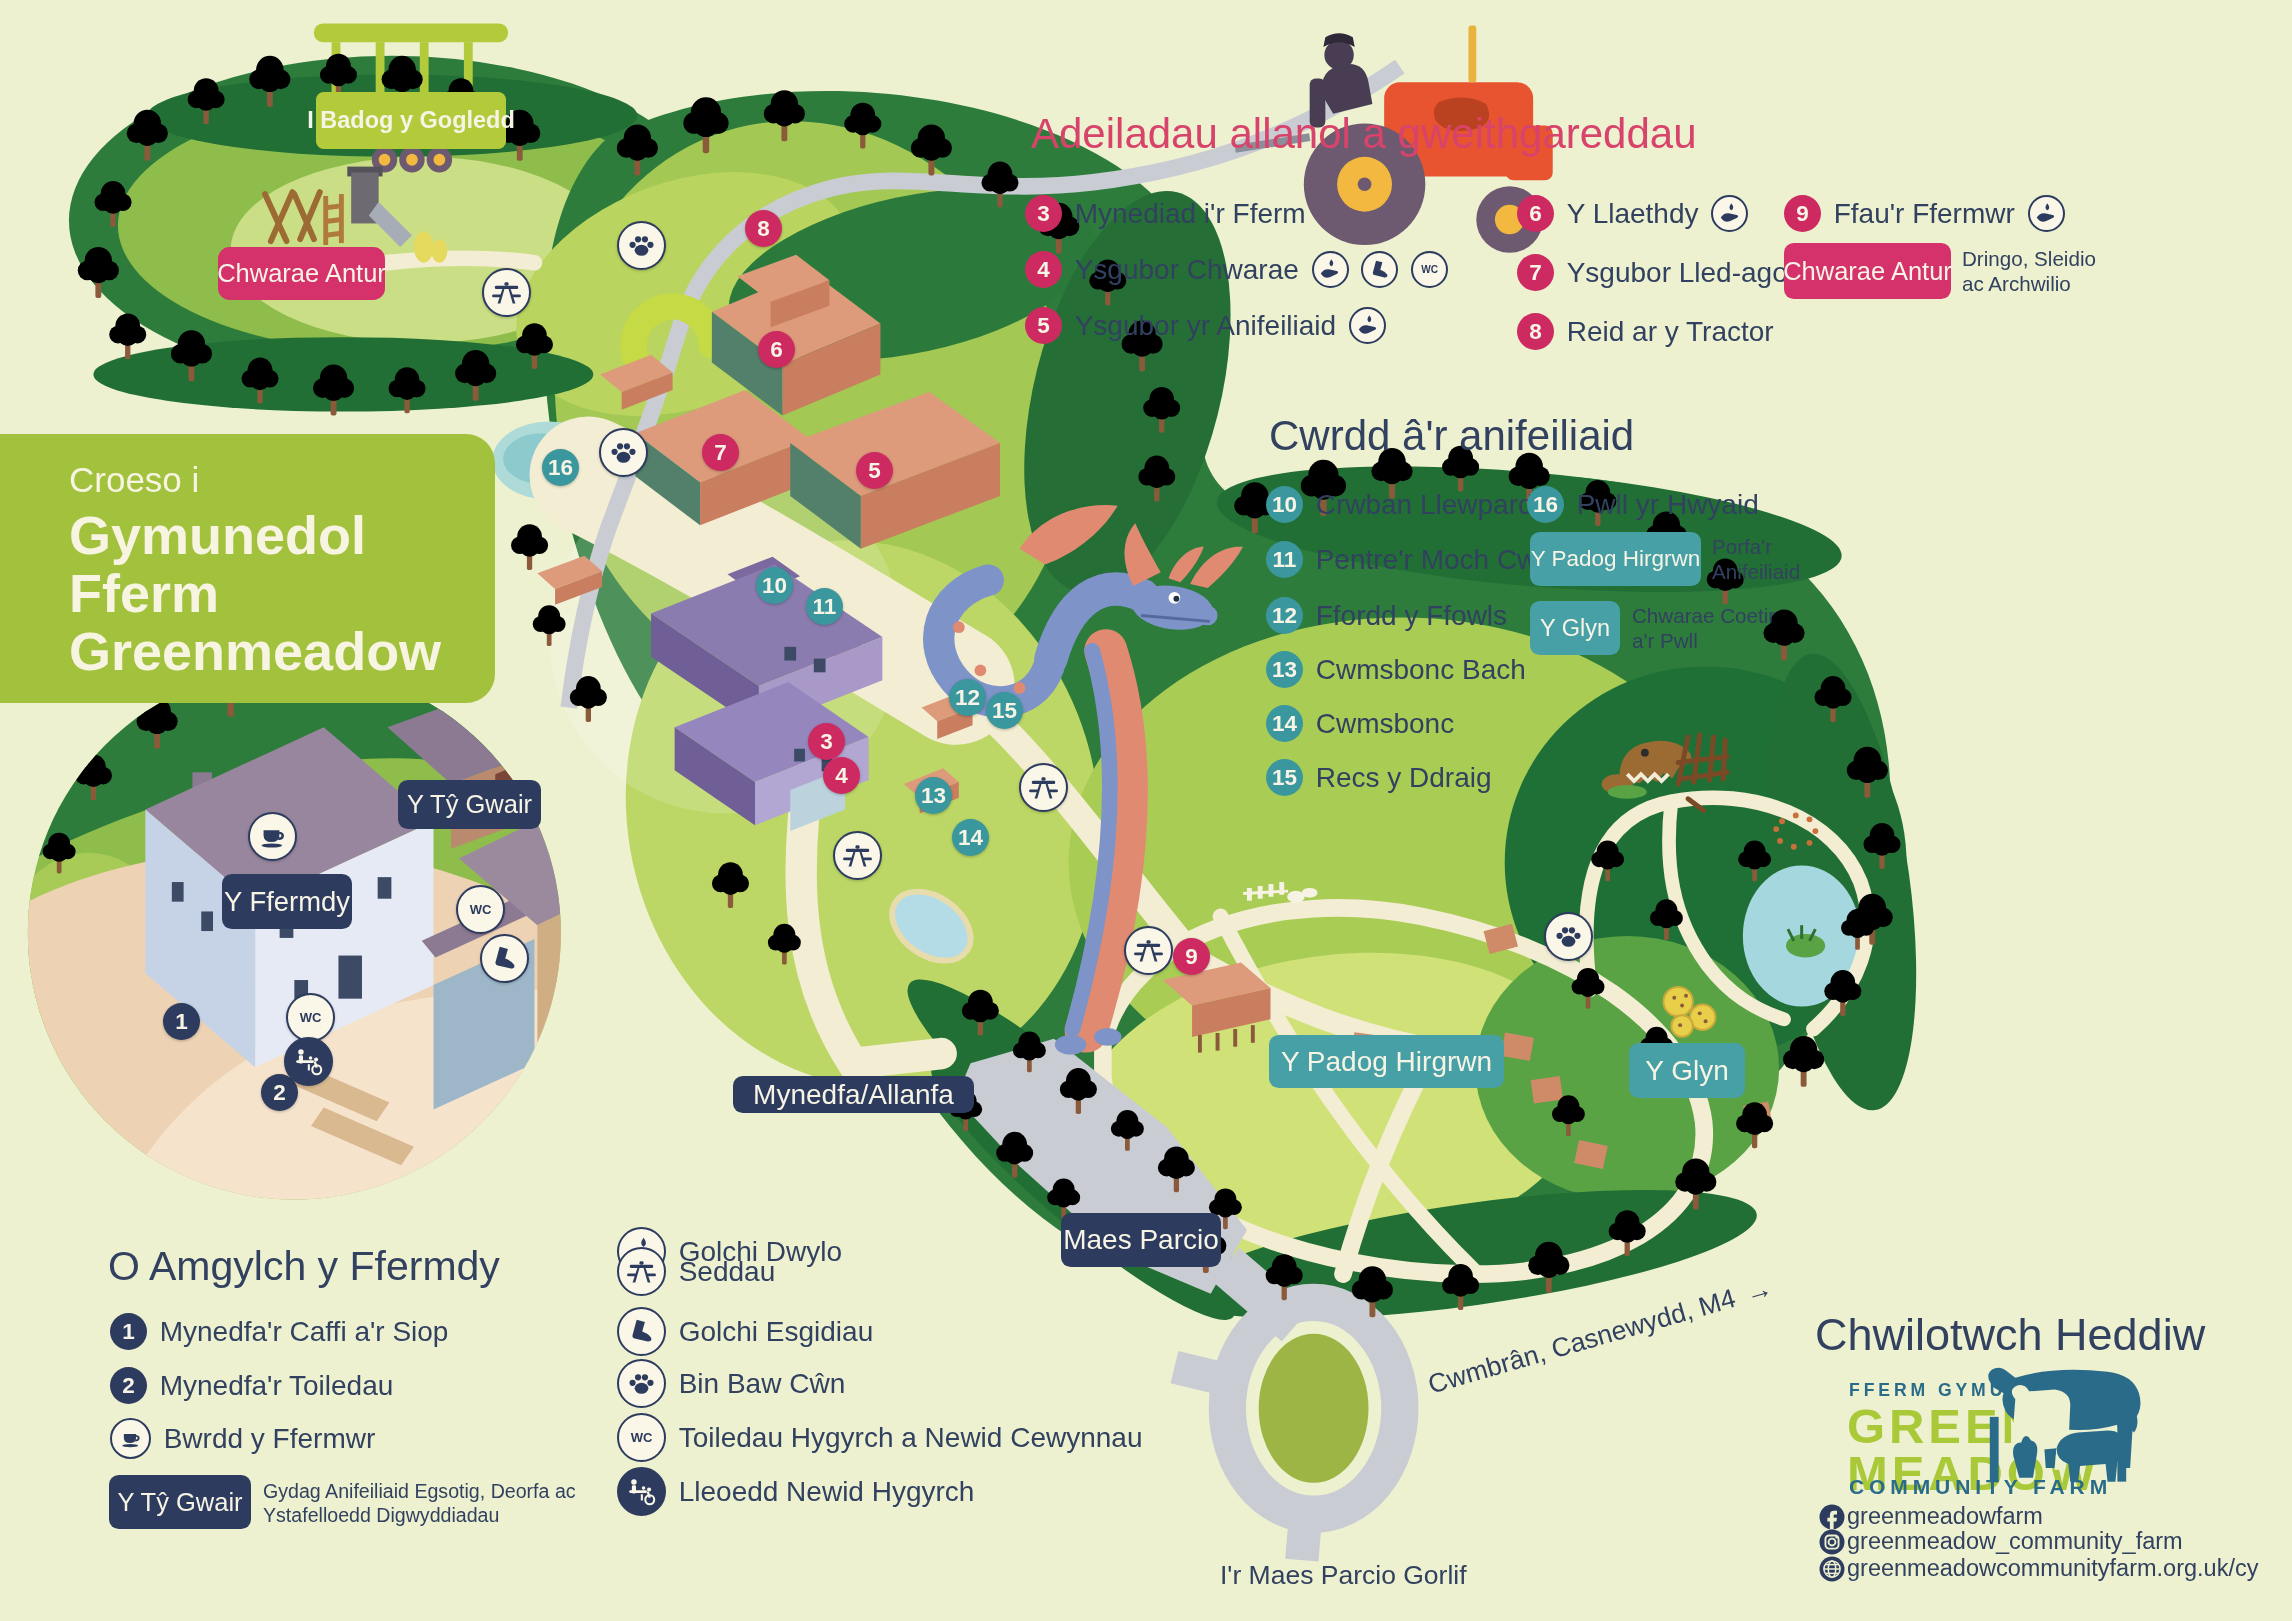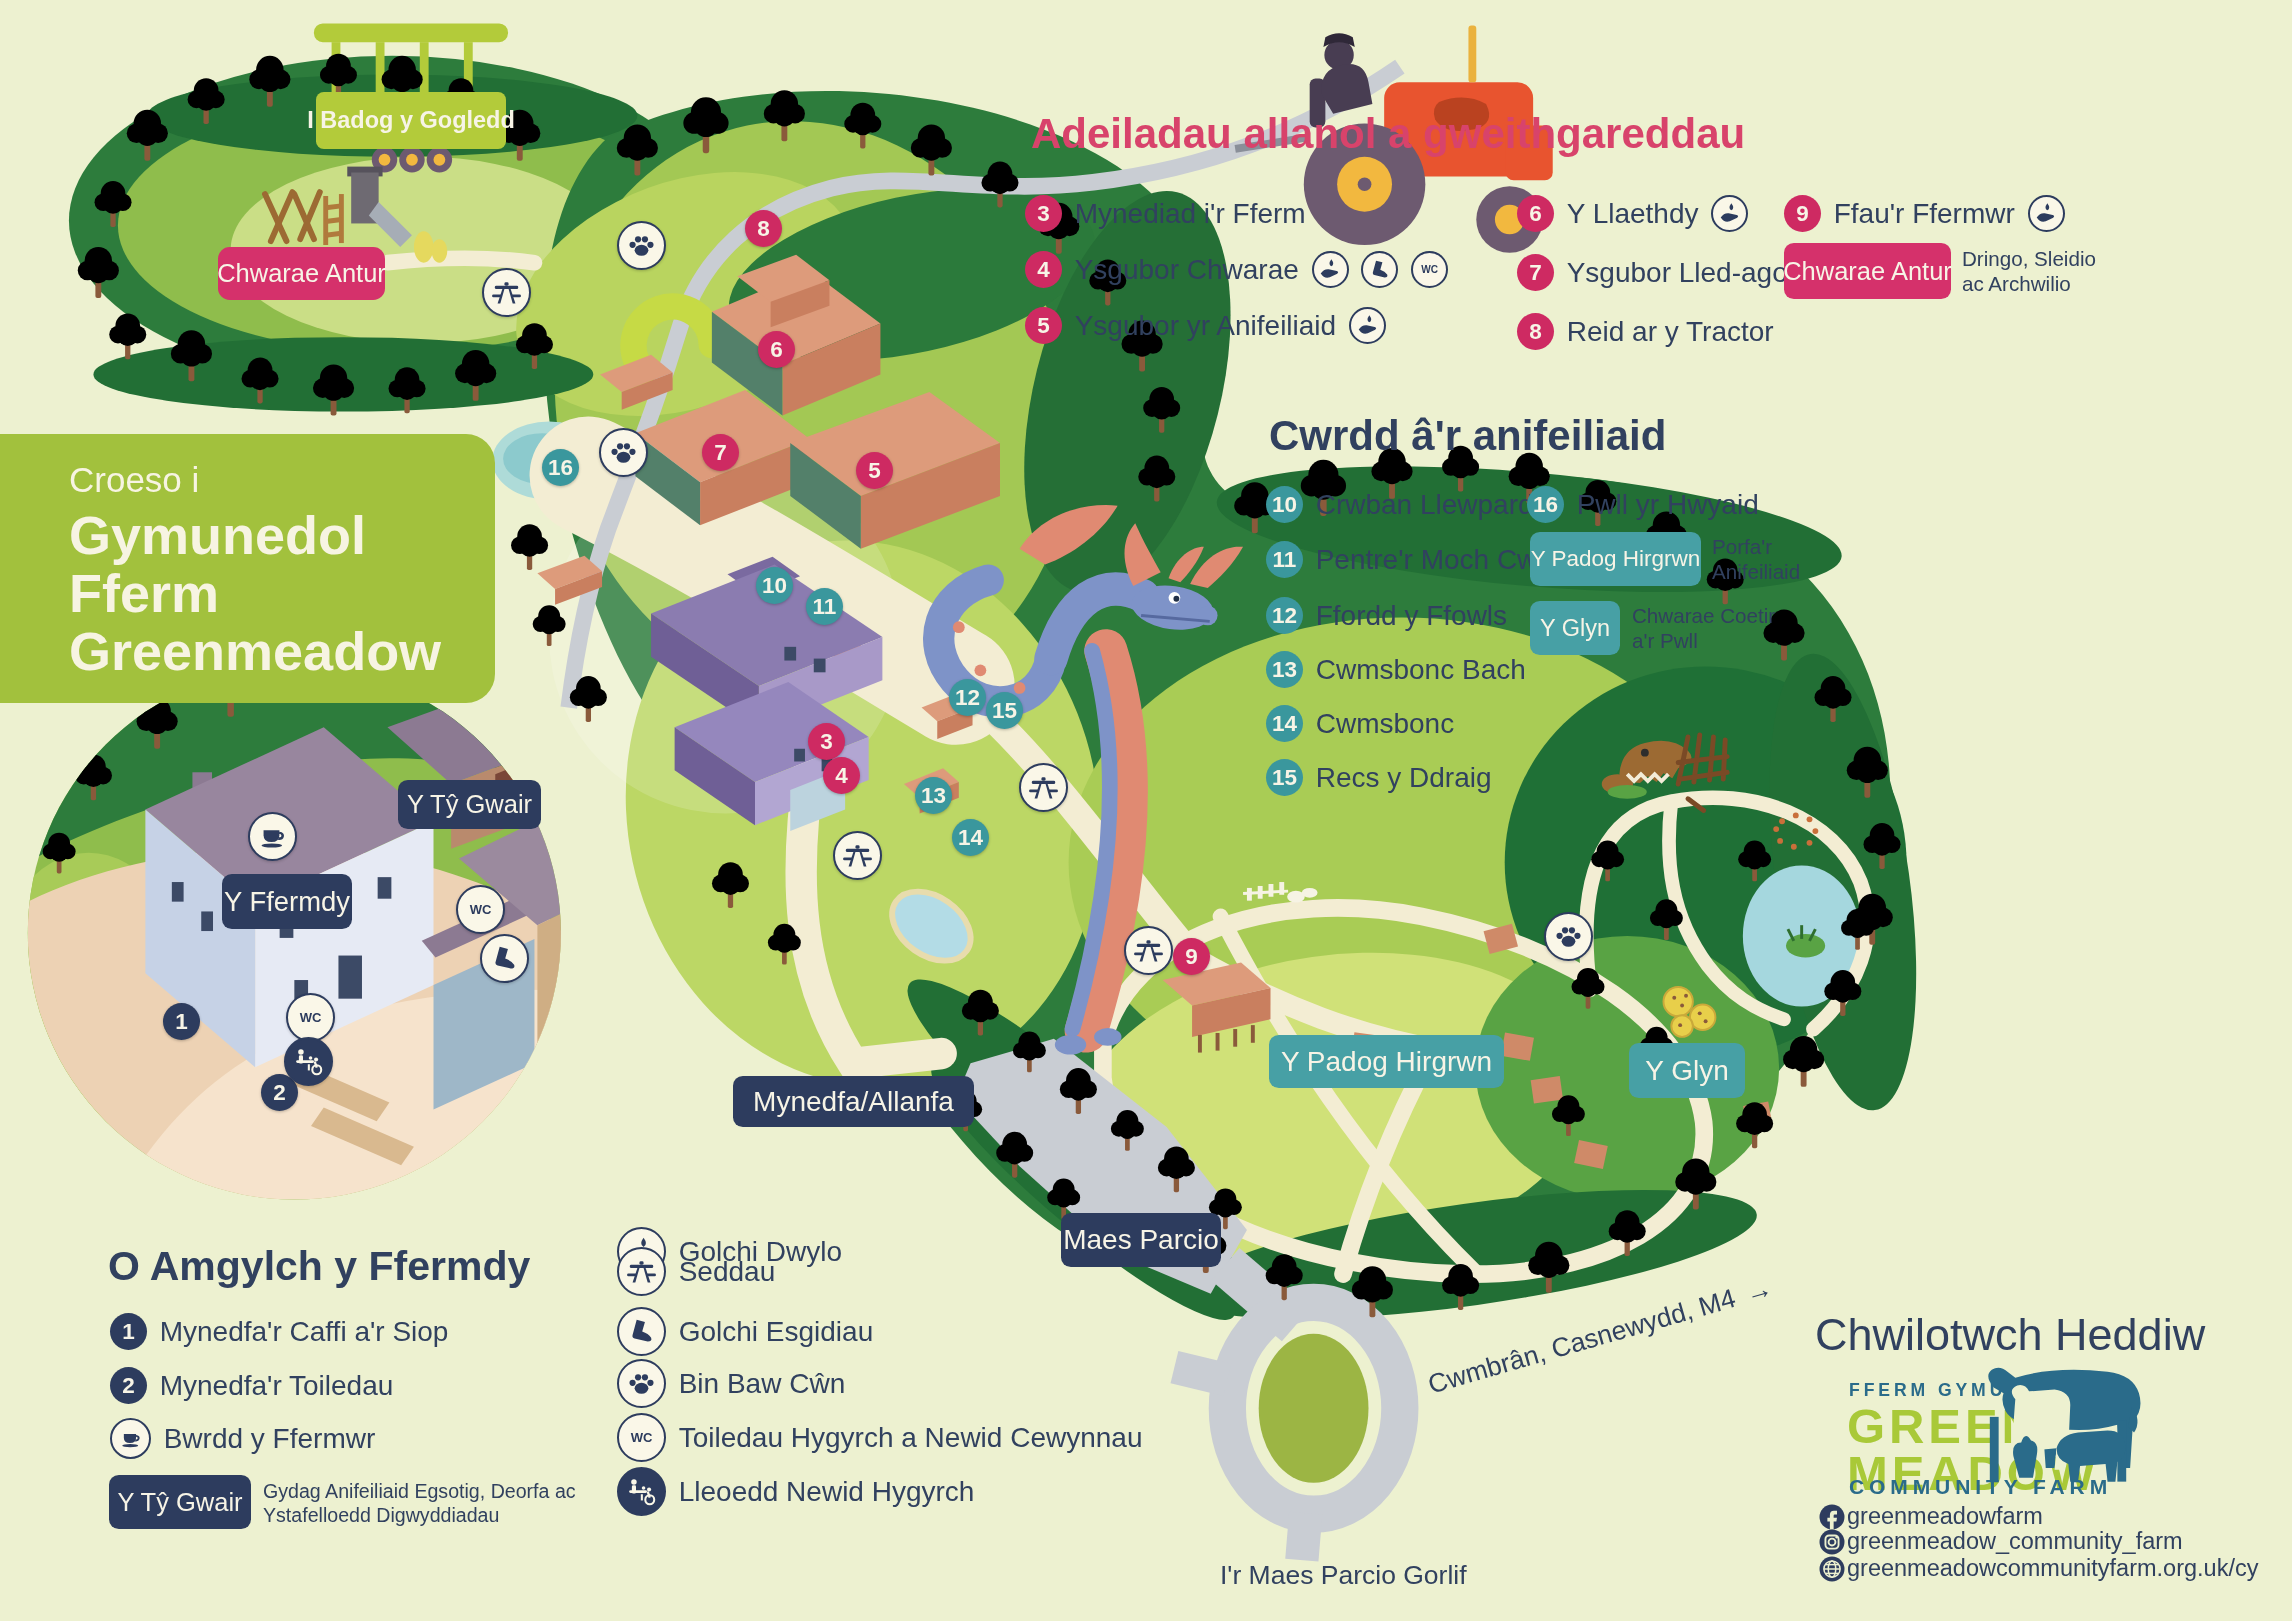--- a/index.html
+++ b/index.html
@@ -7,21 +7,21 @@
           font-family:"Liberation Sans",sans-serif;background:#edf1d0;}
   svg.maplayer{position:absolute;left:0;top:0;width:2293px;height:1621px;}
 
   
   .welcome{position:absolute;left:0px;top:434px;width:495px;height:269px;background:#a2c13d;
            border-radius:0 29px 29px 0;color:#f7f4e2;padding:25.5px 0 0 69px;box-sizing:border-box;}
   .welcome .pre{font-size:35px;font-weight:400;margin-bottom:7.8px;}
   .welcome .big{font-size:54px;font-weight:bold;line-height:1.07;}
 
   
-  .heading{position:absolute;font-size:42px;color:#31415f;font-weight:700;white-space:nowrap;}
+  .heading{position:absolute;font-size:42px;color:#31415f;font-weight:400;white-space:nowrap;}
   .heading.pink{color:#d8436b;}
   .lgrow{position:absolute;display:flex;align-items:center;gap:12.7px;height:39px;white-space:nowrap;}
   .mk{width:37px;height:37px;border-radius:50%;color:#f7f4e6;font-size:22.5px;font-weight:600;
       display:flex;align-items:center;justify-content:center;flex:0 0 auto;}
   .mk.pink{background:#ce2a62;} .mk.teal{background:#3a979d;} .mk.navy{background:#2d3c5e;}
   .lbl{font-size:28px;color:#31415f;}
   .chip{width:33px;height:33px;border-radius:50%;background:#faf7e8;border:2px solid #2d3c5e;
         color:#2d3c5e;display:flex;align-items:center;justify-content:center;flex:0 0 auto;}
   .chip svg{width:25.5px;height:25.5px;fill:currentColor;}
   .chip.big{width:45px;height:45px;border-width:2.9px;}
@@ -497,21 +497,21 @@
   <div class="pre">Croeso i</div>
   <div class="big">Gymunedol</div>
   <div class="big">Fferm</div>
   <div class="big">Greenmeadow</div>
 </div>
 
 <div class="badge lime" style="left:316px;top:92px;width:190px;height:57px;font-size:23.5px;border-radius:7.8px;">I Badog y Gogledd</div>
 <div class="badge pink" style="left:218px;top:247px;width:167px;height:53px;font-size:25.5px;border-radius:11.8px;">Chwarae Antur</div>
 <div class="badge navy" style="left:398px;top:780px;width:143px;height:49px;font-size:25.5px;">Y Tŷ Gwair</div>
 <div class="badge navy" style="left:222px;top:874px;width:130px;height:55px;font-size:27.4px;">Y Ffermdy</div>
-<div class="badge navy" style="left:733px;top:1076px;width:241px;height:51px;font-size:28px;">Mynedfa/Allanfa</div>
+<div class="badge navy" style="left:733px;top:1076px;width:241px;height:37px;font-size:28px;">Mynedfa/Allanfa</div>
 <div class="badge navy" style="left:1061px;top:1213px;width:160px;height:54px;font-size:28px;">Maes Parcio</div>
 <div class="badge teal" style="left:1269px;top:1035px;width:235px;height:53px;font-size:28px;">Y Padog Hirgrwn</div>
 <div class="badge teal" style="left:1629px;top:1043px;width:116px;height:55px;font-size:28px;">Y Glyn</div>
 <div class="road-label">
   <span>Cwmbrân, Casnewydd, M4</span>
       <span>→</span>
 </div>
 <div class="plain-label" style="left:1220px;top:1560px;">I'r Maes Parcio Gorlif</div>
 
 <div class="heading pink" style="left:1031px;top:110px;">Adeiladau allanol a gweithgareddau</div>

